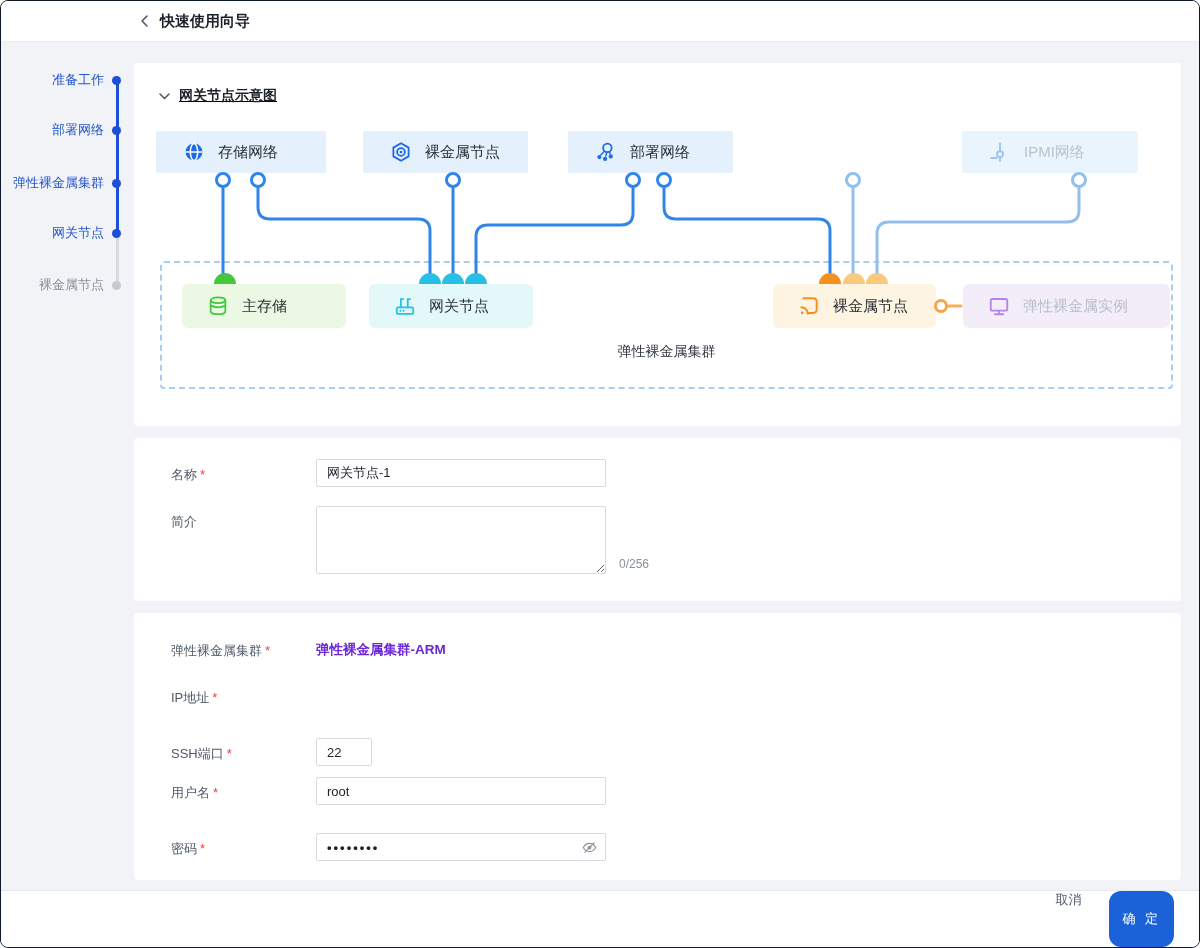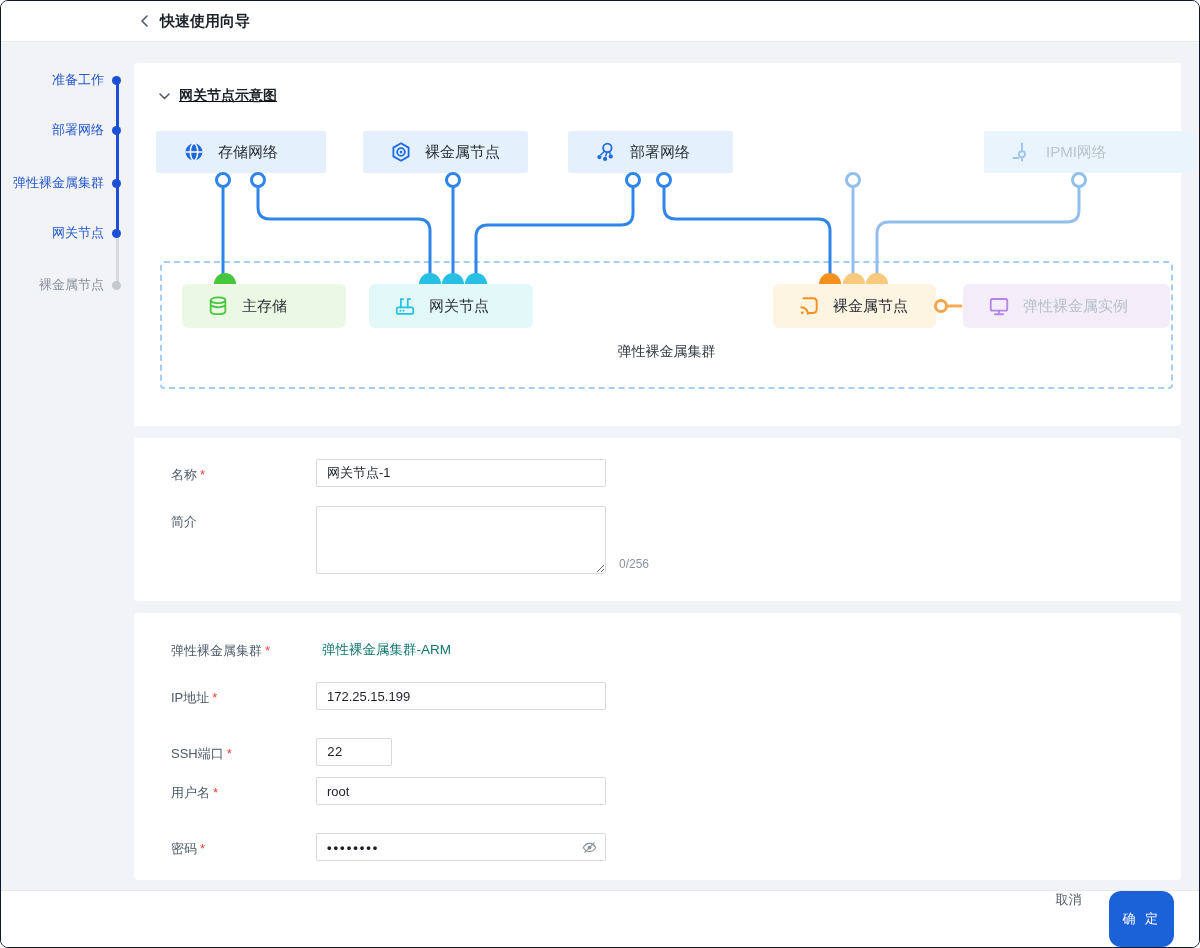--- a/index.html
+++ b/index.html
@@ -43,25 +43,25 @@
 
   .node-box { position:absolute; top:183px; height:44px; border-radius:6px;
     display:flex; align-items:center; padding-left:25px; gap:13px; font-size:15px; color:#2b2f36; }
 
   .dlayer { position:absolute; inset:0; pointer-events:none; }
 
   
   .form-row { position:absolute; left:37px; display:flex; align-items:flex-start; }
   .f-label { width:145px; font-size:13px; color:#4e5969; padding-top:7px; }
   .f-label .req { color:#f23c3c; margin-left:3px; }
-  .f-static { font-size:13.5px; color:#0f766e; padding-top:7px; font-weight:400;margin-left:6px; }
+  .f-static { font-size:13.5px; color:#6d28d9; padding-top:7px; font-weight:700; }
   .t-input { width:290px; height:28px; border:1px solid #d6d9de; border-radius:2px;
     padding:0 10px; font-size:13px; color:#1d2129; background:#fff; outline:none;
     font-family:"Liberation Sans","DejaVu Sans",sans-serif; }
-  .t-input.small { width:76px;font-family:Liberation Mono, monospace; }
+  .t-input.small { width:56px; }
   .t-area { width:290px; height:68px; border:1px solid #d6d9de; border-radius:2px;
     padding:6px 10px; font-size:13px; color:#1d2129; resize:both; outline:none;
     font-family:"Liberation Sans","DejaVu Sans",sans-serif; }
   .counter { position:absolute; left:485px; top:119px; font-size:12px; color:#8a919f; }
   .pwd-wrap { position:relative; }
   .pwd-wrap .t-input { letter-spacing:2px; font-weight:700; padding-right:32px; }
   .eye-btn { position:absolute; right:9px; top:7px; cursor:pointer; line-height:0; }
 
   
   .footer { position:absolute; left:0; right:0; bottom:0; height:57px; background:#fff;
@@ -136,21 +136,21 @@
           <circle cx="13.5" cy="7.5" r="4.6" fill="none" stroke="#1f6ae3" stroke-width="2"></circle>
           <line x1="10.5" y1="11" x2="6" y2="15.5" stroke="#1f6ae3" stroke-width="1.6"></line>
           <line x1="13" y1="12.2" x2="11.5" y2="17" stroke="#1f6ae3" stroke-width="1.6"></line>
           <line x1="15.8" y1="11.4" x2="16.6" y2="14.6" stroke="#1f6ae3" stroke-width="1.6"></line>
           <circle cx="4.8" cy="17.5" r="2.3" fill="#1f6ae3"></circle>
           <circle cx="11" cy="19.5" r="2.3" fill="#1f6ae3"></circle>
           <circle cx="17.2" cy="16.8" r="2.3" fill="#1f6ae3"></circle>
         </svg>
         <span>部署网络</span>
       </div>
-      <div class="net-box inactive" style="left:850px; width:212px;">
+      <div class="net-box inactive" style="left:828px; width:176px;">
         <svg width="22" height="22" viewBox="0 0 24 24">
           <line x1="12" y1="2.5" x2="12" y2="11" stroke="#9cc5ef" stroke-width="2" stroke-linecap="round"></line>
           <circle cx="12" cy="14.5" r="3.3" fill="none" stroke="#9cc5ef" stroke-width="2"></circle>
           <line x1="12" y1="18" x2="12" y2="21.5" stroke="#9cc5ef" stroke-width="2" stroke-linecap="round"></line>
           <line x1="2.5" y1="18.5" x2="8.2" y2="18.5" stroke="#9cc5ef" stroke-width="2" stroke-linecap="round"></line>
         </svg>
         <span>IPMI网络</span>
       </div>
 
       <div class="node-box" style="left:48px; width:164px; background:#ebf8e3;">
@@ -240,21 +240,20 @@
     <span class="counter">0/256</span>
   </div>
 
   <div class="card card-form2">
     <div class="form-row" style="top:28px;">
       <span class="f-label" style="padding-top:1px;"><span>弹性裸金属集群</span><span class="req">*</span></span>
       <span class="f-static" style="padding-top:0;">弹性裸金属集群-ARM</span>
     </div>
     <div class="form-row" style="top:69px;">
       <span class="f-label"><span>IP地址</span><span class="req">*</span></span>
-      <input class="t-input" value="172.25.15.199" style="">
     </div>
     <div class="form-row" style="top:117px;margin-top:8px;">
       <span class="f-label"><span>SSH端口</span><span class="req">*</span></span>
       <input class="t-input small" value="22" style="">
     </div>
     <div class="form-row" style="top:164px;">
       <span class="f-label"><span>用户名</span><span class="req">*</span></span>
       <input class="t-input" value="root" style="">
     </div>
     <div class="form-row" style="top:220px;">

